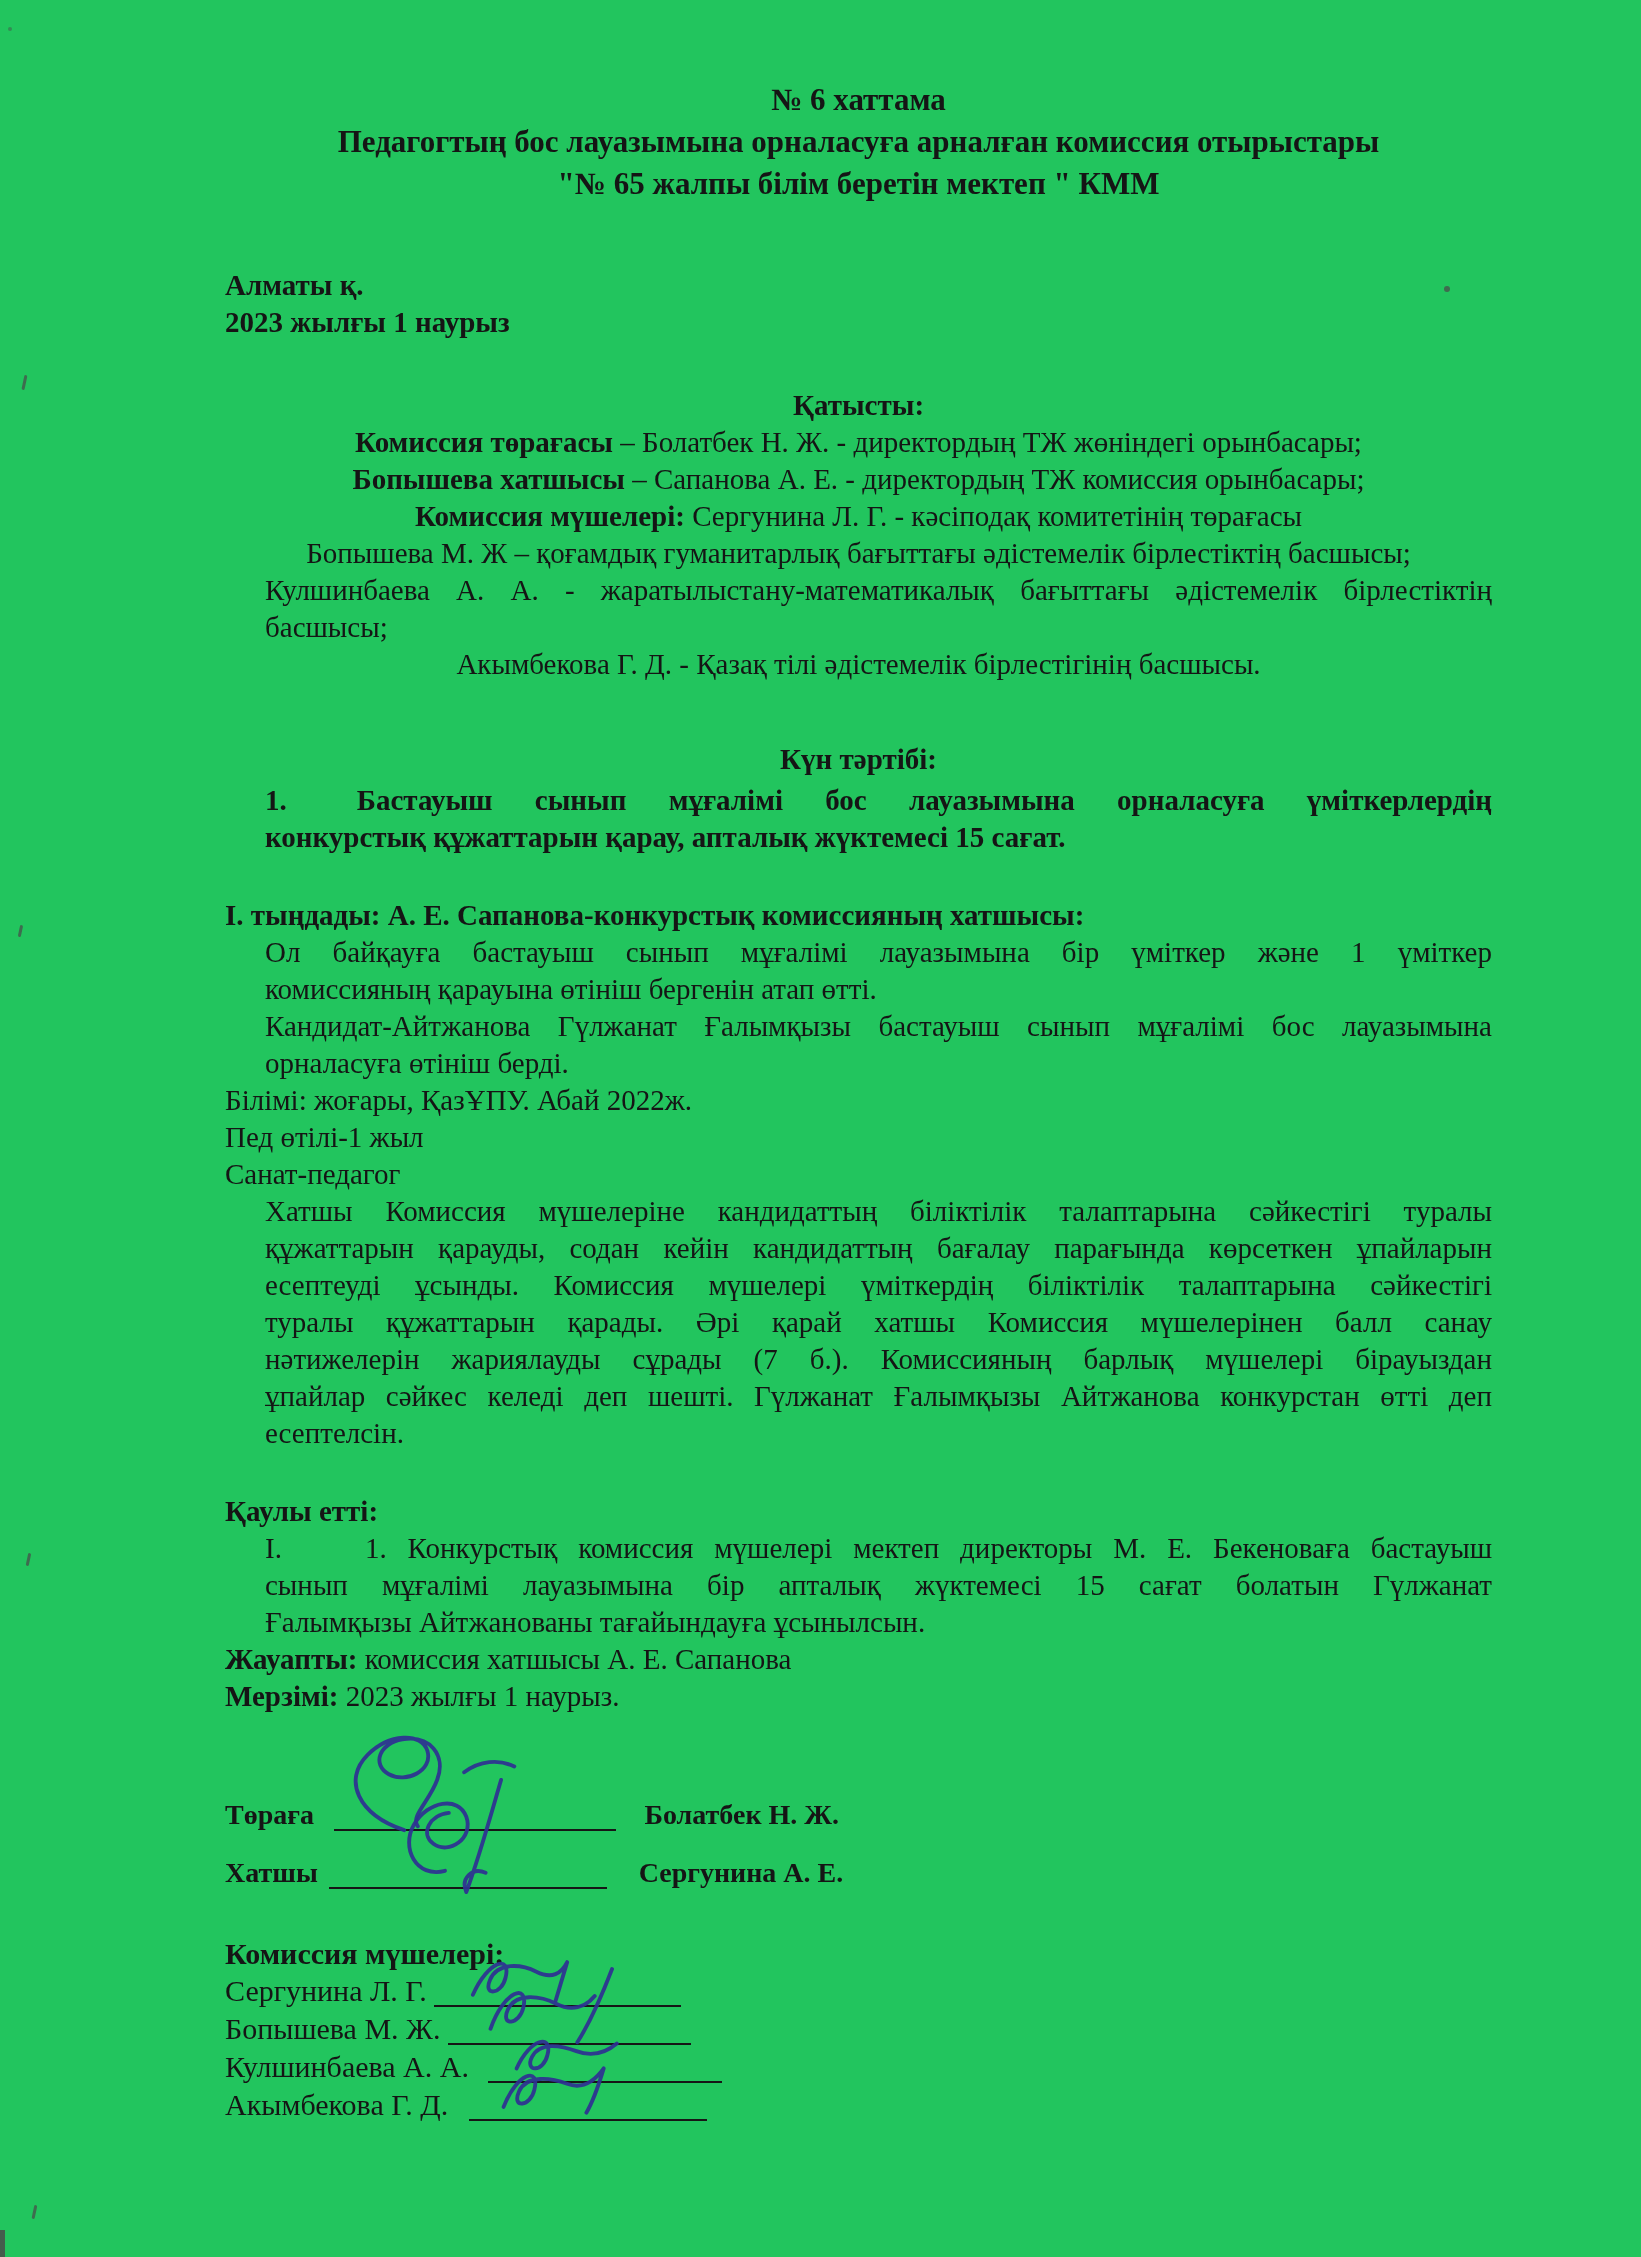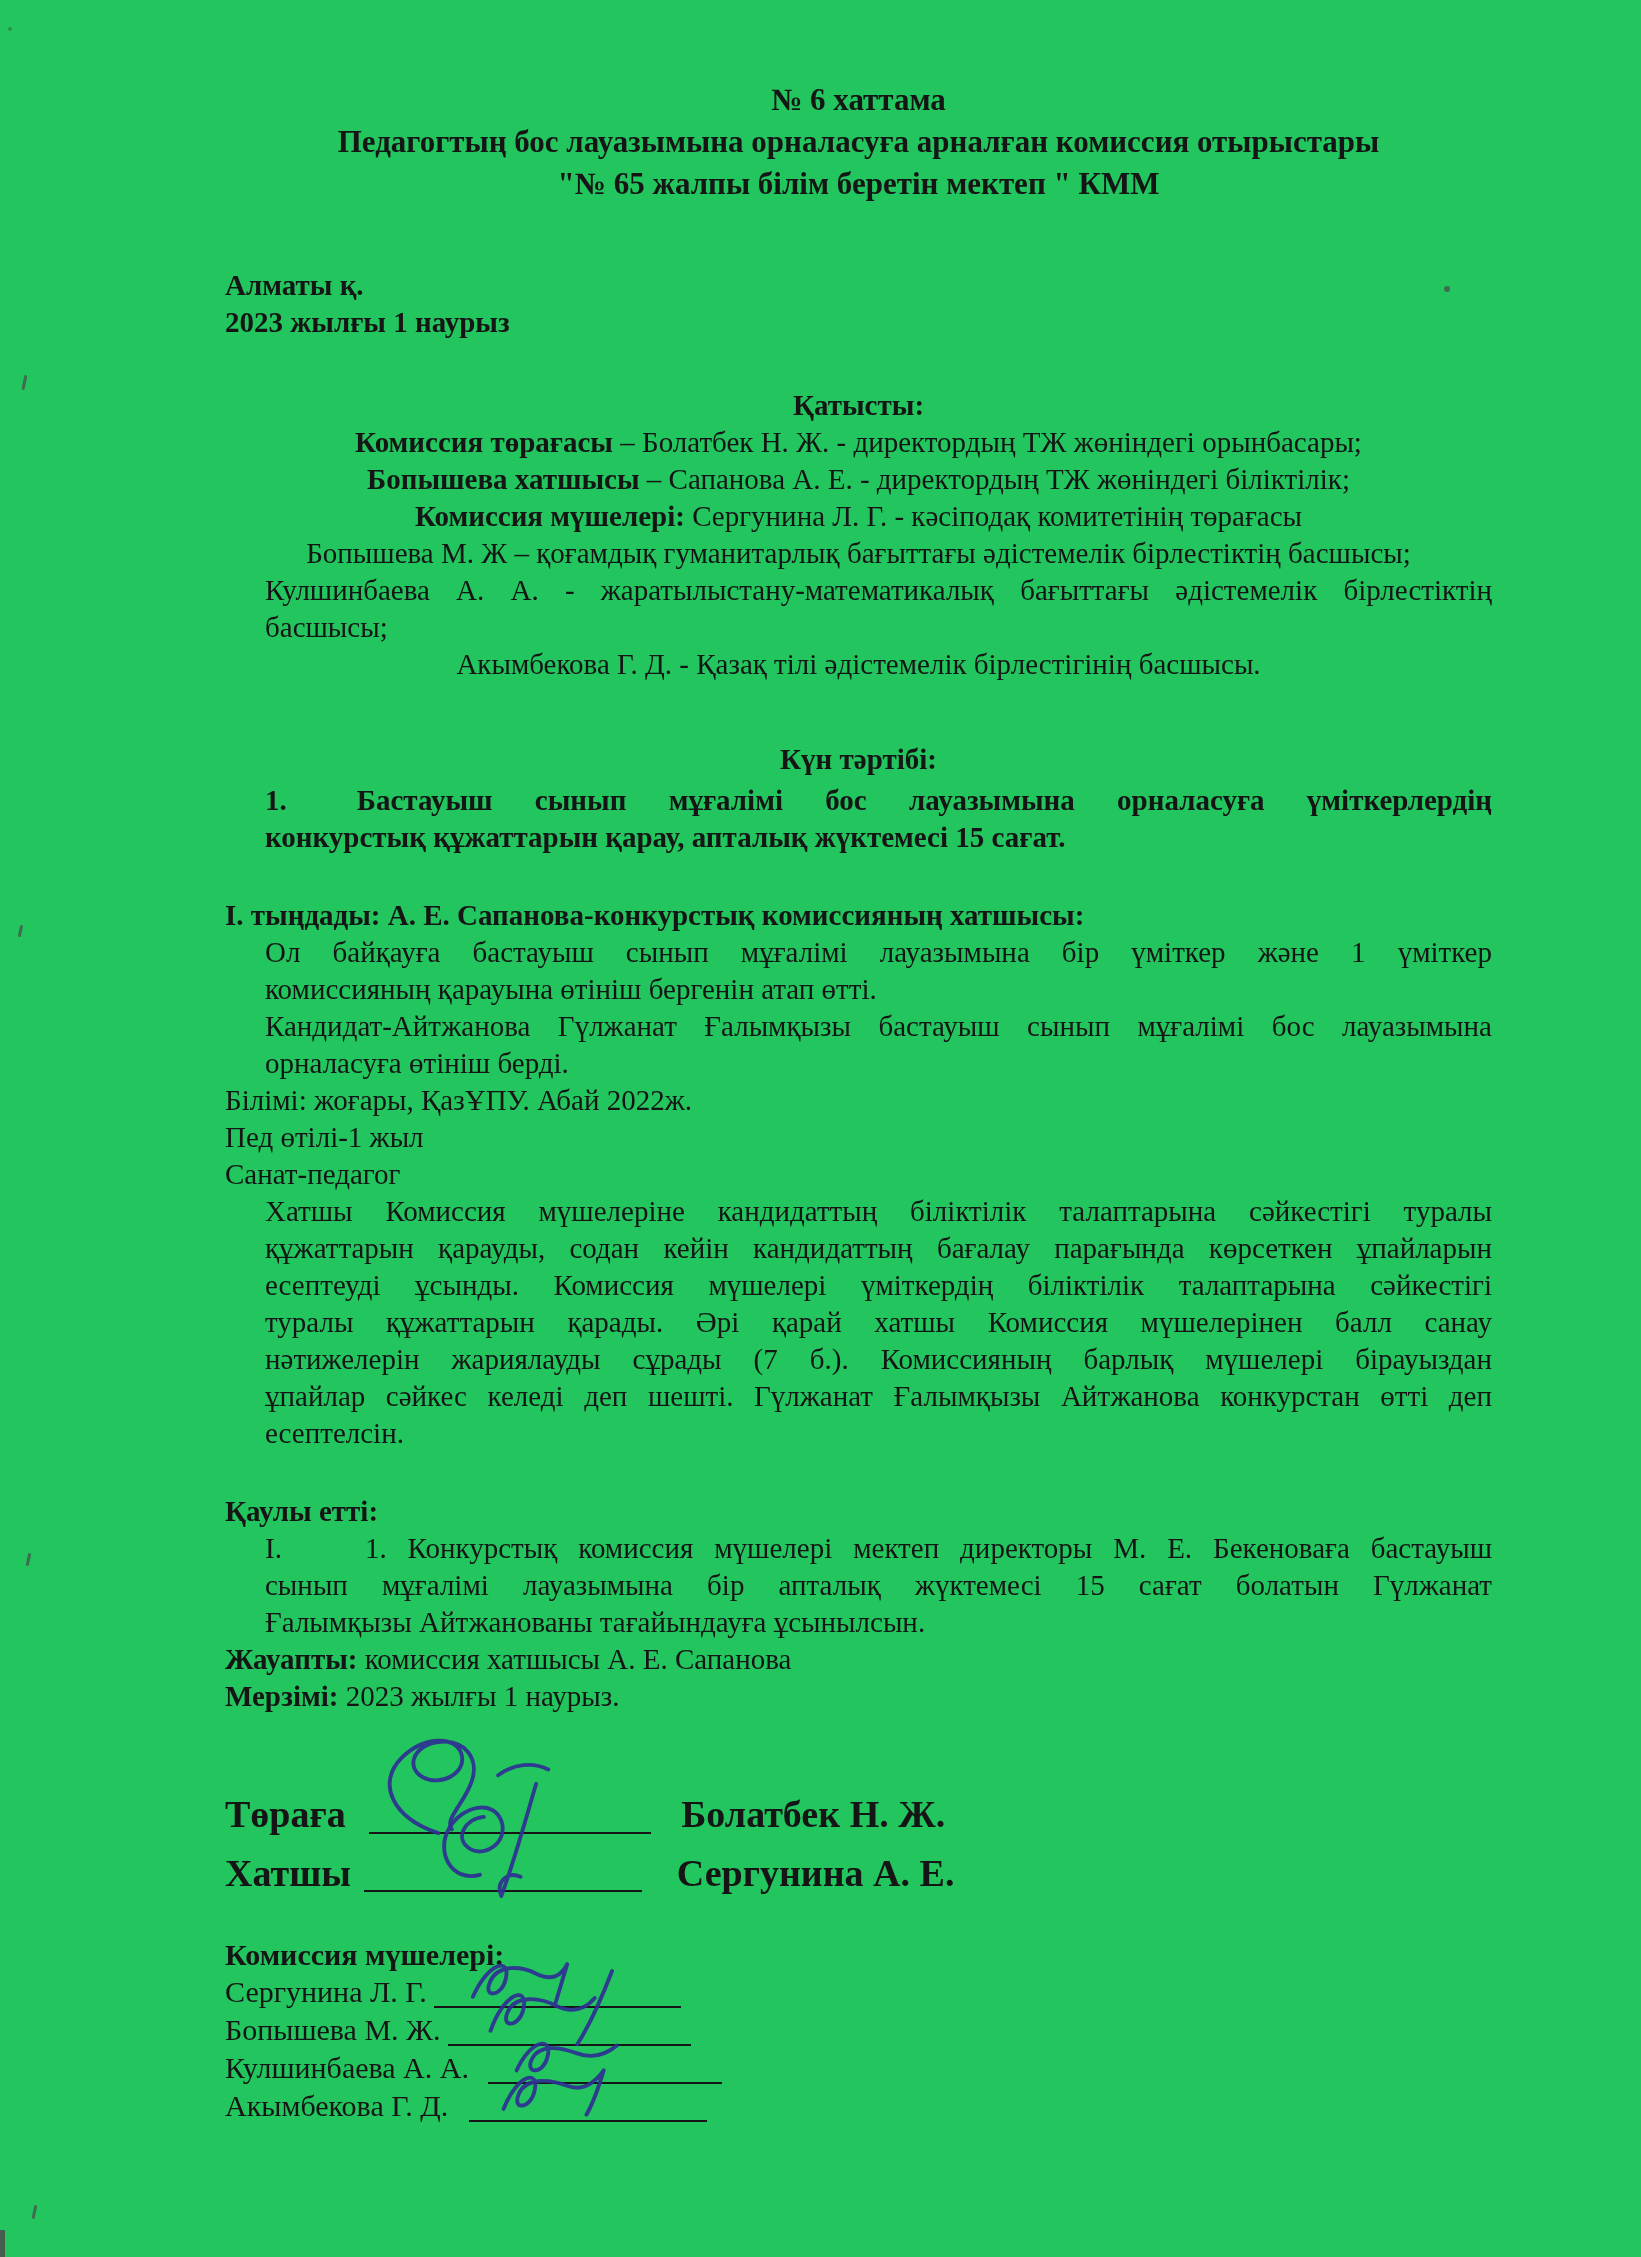--- a/index.html
+++ b/index.html
@@ -20,21 +20,21 @@
   .jline { text-align:justify; text-align-last:justify;margin-left:40px; }
   .jline.last { text-align-last:left; }
   .agenda { margin-top:58px; }
   .agenda-title { text-align:center; font-weight:bold; }
   .agenda-item { font-weight:bold; margin-top:3.9px; }
   .tab { display:inline-block; width:70px; }
   .tab-wide { display:inline-block; width:83px; }
   .heard { margin-top:41px; }
   .resolution { margin-top:41px; }
   
-  .sig-row { margin-top:21px; font-size:38px; white-space:nowrap; }
+  .sig-row { margin-top:21px; font-size:28px; white-space:nowrap; }
   .sig-row.first { margin-top:81px; }
   .sigline {
     position:relative; display:inline-block; height:29px;
     border-bottom:2.9px solid #161616; vertical-align:-6.8px; overflow:visible;
   }
   .sig { position:absolute; pointer-events:none; }
   .sig path { stroke:#2e3192; stroke-width:4; fill:none; stroke-linecap:round; stroke-linejoin:round; opacity:.93; }
   .members { margin-top:44px; font-size:30px; }
   .members-heading { font-weight:bold; }
   .member-row { line-height:38px; white-space:nowrap; }
@@ -57,21 +57,21 @@
     </header>
 
     <div class="meta-row">
       <span>Алматы қ.</span>
       <span>2023 жылғы 1 наурыз</span>
     </div>
 
     <section class="attendees">
       <p><span class="b">Қатысты:</span></p>
       <p><span class="b">Комиссия төрағасы</span><span> – Болатбек Н. Ж. - директордың ТЖ жөніндегі орынбасары;</span></p>
-      <p><span class="b">Бопышева хатшысы</span><span> – Сапанова А. Е. - директордың ТЖ жөніндегі біліктілік;</span></p>
+      <p><span class="b">Бопышева хатшысы</span><span> – Сапанова А. Е. - директордың ТЖ комиссия орынбасары;</span></p>
       <p><span class="b">Комиссия мүшелері:</span><span> Сергунина Л. Г. - кәсіподақ комитетінің төрағасы</span></p>
       <p><span>Бопышева М. Ж – қоғамдық гуманитарлық бағыттағы әдістемелік бірлестіктің басшысы;</span></p>
       <div>
           <div class="jline">Кулшинбаева А. А. - жаратылыстану-математикалық бағыттағы әдістемелік бірлестіктің</div>
           <div class="jline last">басшысы;</div>
         </div>
       <p><span>Акымбекова Г. Д. - Қазақ тілі әдістемелік бірлестігінің басшысы.</span></p>
     </section>
 
     <section class="agenda">

